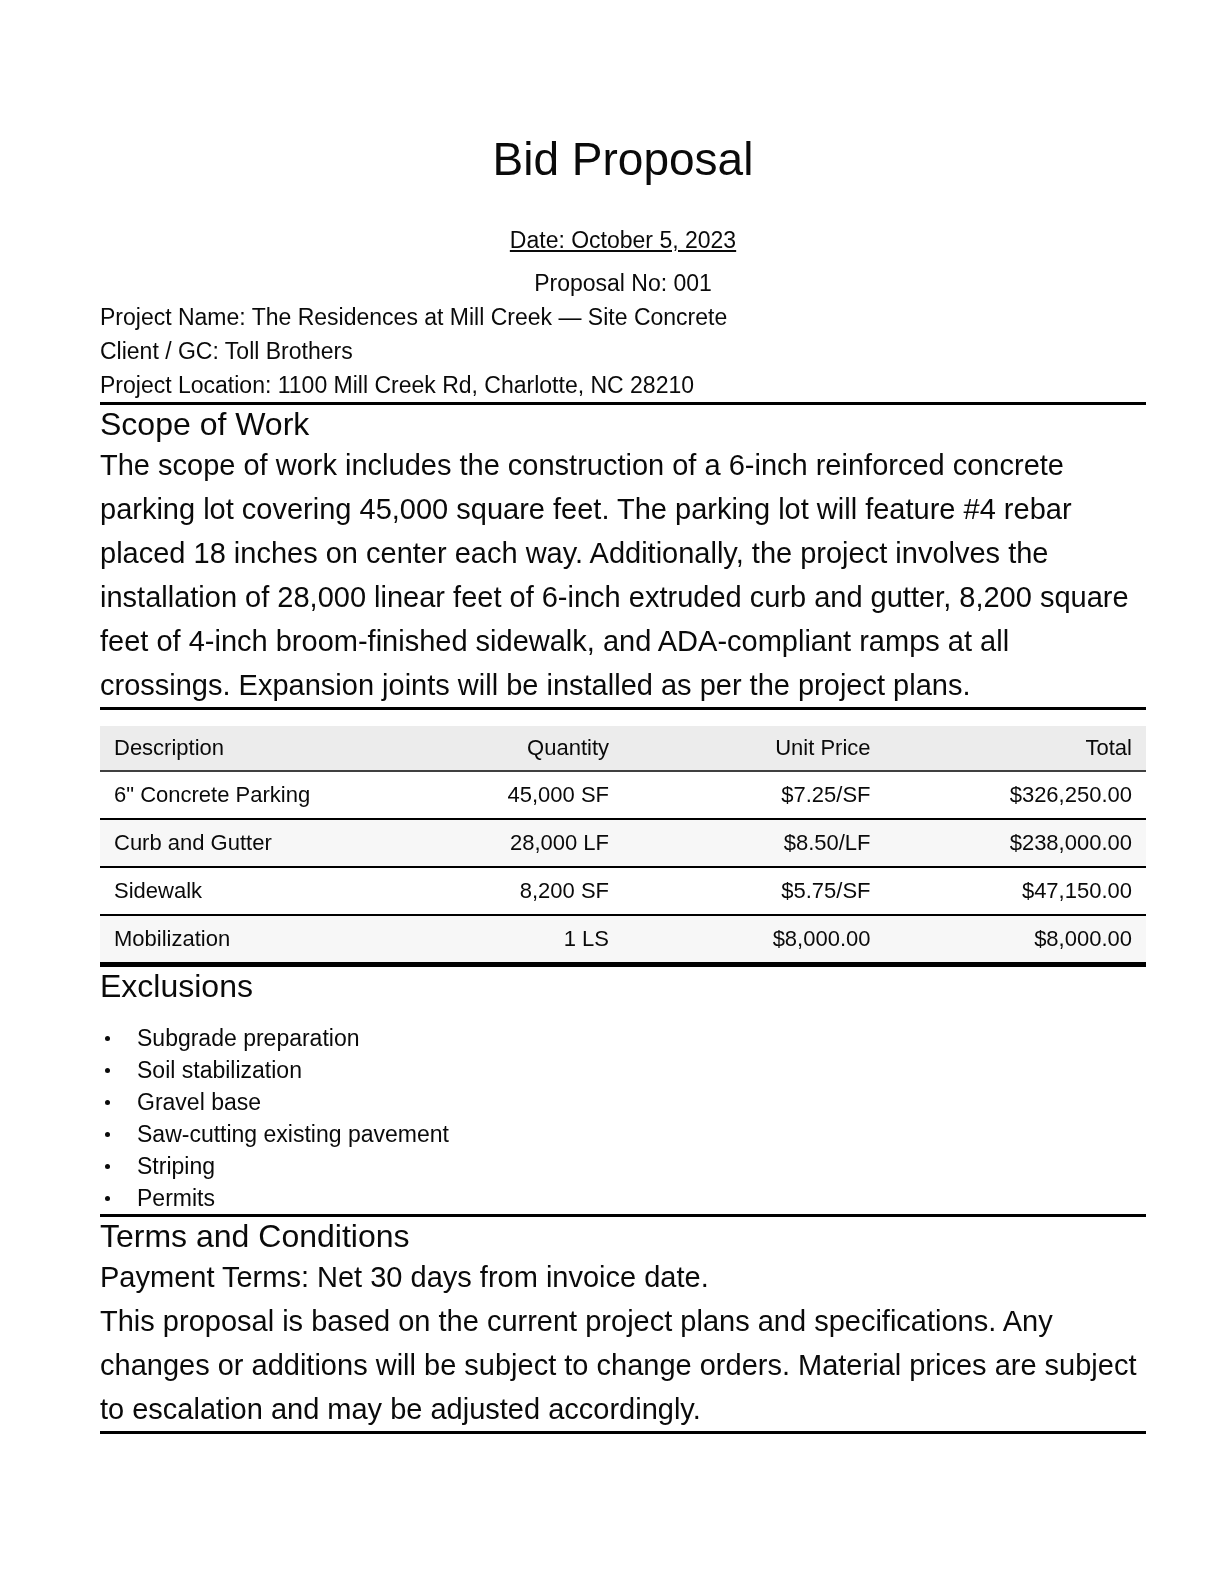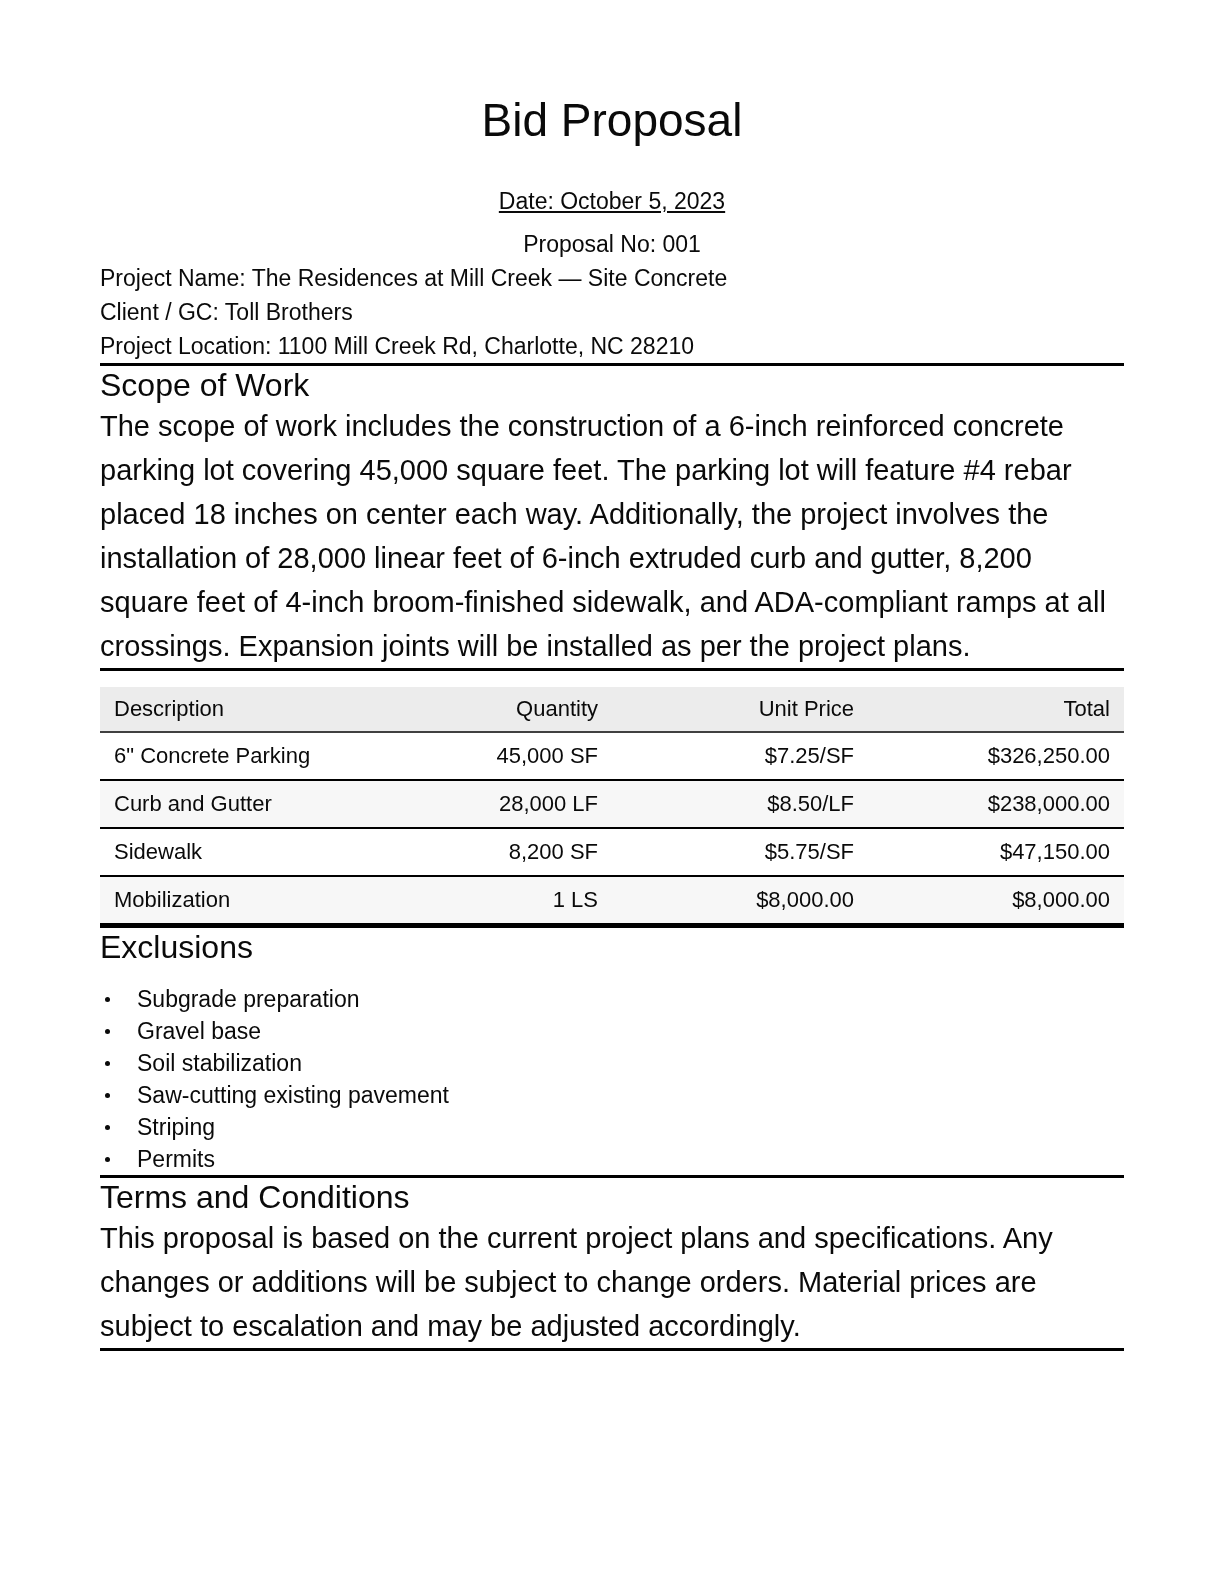--- a/index.html
+++ b/index.html
@@ -5,21 +5,21 @@
   * { box-sizing: border-box; }
   html, body { margin: 0; padding: 0; }
   body {
     width: 1224px;
     height: 1584px;
     background: #ffffff;
     color: #0a0a0a;
     font-family: "Liberation Sans", "DejaVu Sans", sans-serif;
     overflow: hidden;
   }
-  .page { padding: 94px 100px 0 100px; }
+  .page { padding: 94px 78px 0 100px; margin-top: 39px; }
 
   .doc-title {
     font-size: 46px;
     font-weight: 400;
     text-align: center;
     line-height: 1.17;
     margin: 0 0 36px 0;
   }
   .meta-line {
     font-size: 23px;
@@ -159,27 +159,28 @@
     <td>$8,000.00</td>
   </tr>
       </tbody>
   </table>
 
   <hr class="rule rule-excl">
 
   <h2 class="section-heading h2-excl">Exclusions</h2>
   <ul class="exclusions-list">
       <li>Subgrade preparation</li>
+      <li>Soil stabilization</li>
       <li>Gravel base</li>
-      <li>Soil stabilization</li>
       <li>Saw-cutting existing pavement</li>
       <li>Striping</li>
       <li>Permits</li>
     </ul>
 
   <hr class="rule rule-excl">
 
   <h2 class="section-heading h2-terms">Terms and Conditions</h2>
+  <p class="body-text payment-line">Payment Terms: Net 30 days from invoice date.</p>
   <p class="body-text terms-body">This proposal is based on the current project plans and specifications. Any changes or additions will be subject to change orders. Material prices are subject to escalation and may be adjusted accordingly.</p>
 
   <hr class="rule rule-terms">
 
 </div>
 
 </body></html>

